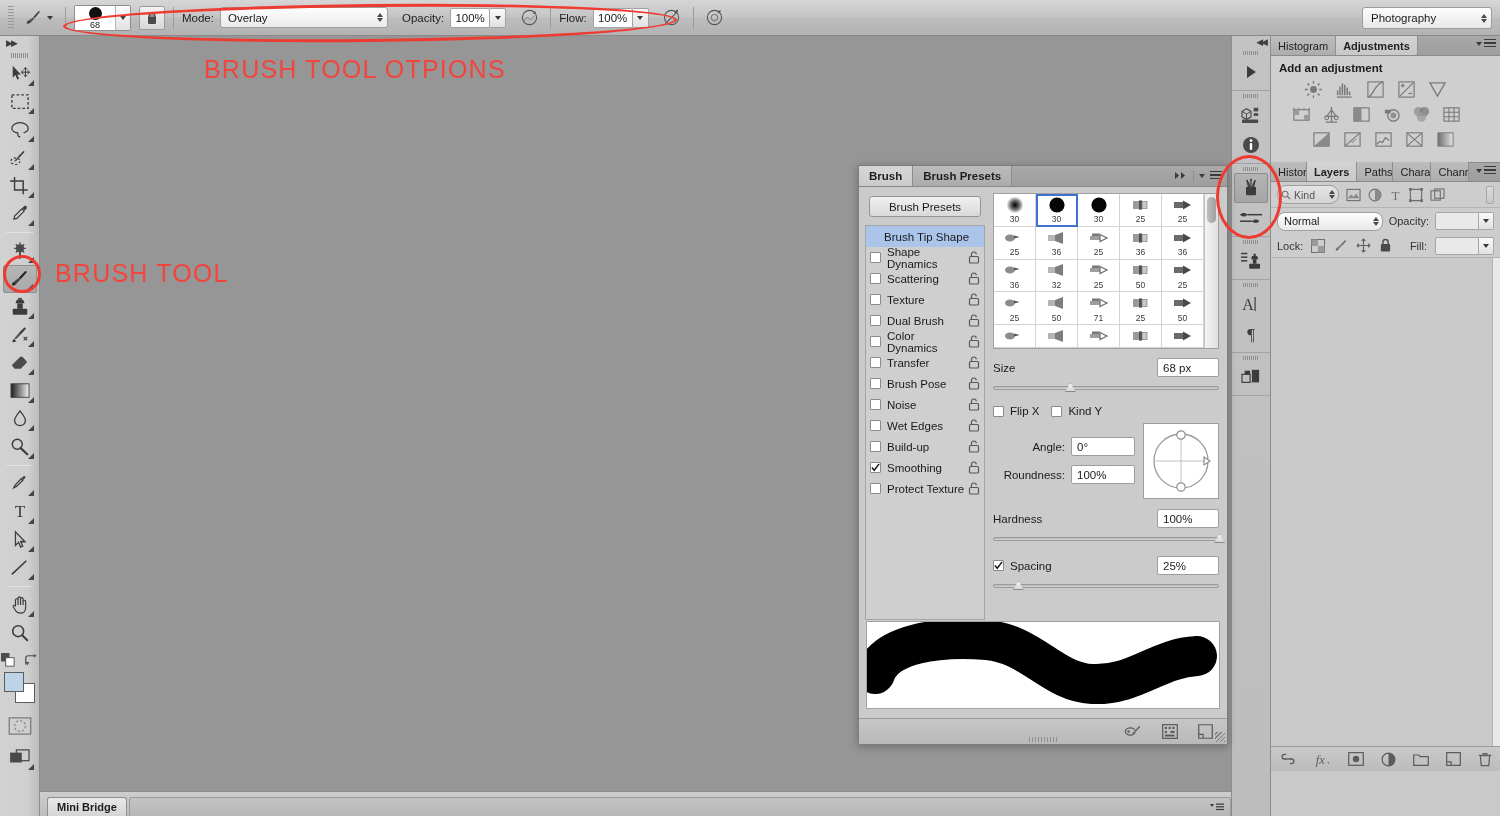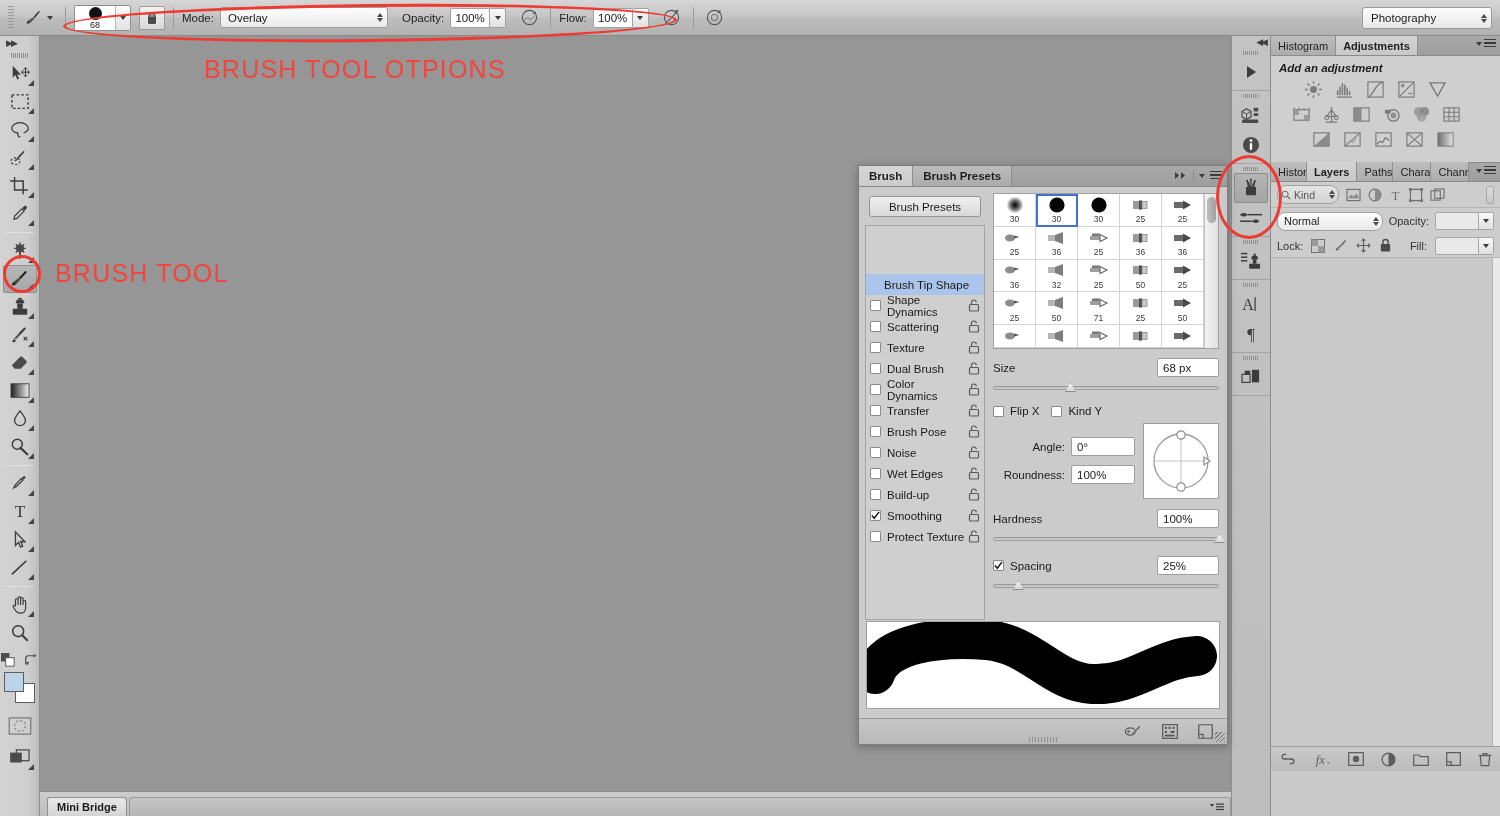--- a/index.html
+++ b/index.html
@@ -137,21 +137,21 @@
   }
   .ptab{
     height:19px;padding:0 7px;display:flex;align-items:center;font-size:11px;
     background:linear-gradient(180deg,#bdbdbd,#adadad);
     border-right:1px solid #8f8f8f;color:#222;white-space:nowrap;overflow:hidden;
   }
   .ptab.active{background:linear-gradient(180deg,#d4d4d4,#c8c8c8);font-weight:bold;}
   .ptab-menu{position:absolute;right:4px;top:3px;display:flex;align-items:center;gap:2px;}
   .menu-lines{width:12px;height:10px;background:repeating-linear-gradient(180deg,#3b3b3b 0 1.5px,transparent 1.5px 3.3px);}
 
-  .adj-body{background:#cfcfcf;padding:6px 8px 8px;font-style:italic;}
+  .adj-body{background:#cfcfcf;padding:6px 8px 8px;}
   .adj-title{font-size:11.5px;font-weight:bold;color:#1c1c1c;margin-bottom:5px;}
   .adj-row{display:flex;gap:10px;justify-content:flex-start;margin:4px 0 4px 24px;}
   .adj-ic{width:21px;height:21px;display:flex;align-items:center;justify-content:center;}
 
   .layers-tabs{display:flex;align-items:flex-end;height:20px;background:linear-gradient(180deg,#a8a8a8,#9e9e9e);border-top:1px solid #8a8a8a;border-bottom:1px solid #8a8a8a;position:relative;}
   .layers-body{background:#cdcdcd;}
   .filter-row{display:flex;align-items:center;gap:7px;height:26px;padding:0 6px;border-bottom:1px solid #b4b4b4;}
   .kind-box{height:19px;width:62px;display:flex;align-items:center;gap:3px;padding:0 3px;
     background:linear-gradient(180deg,#e4e4e4,#d4d4d4);border:1px solid #a0a0a0;border-radius:9px;font-size:10.5px;color:#555;}
   .blend-row{display:flex;align-items:center;gap:6px;height:26px;padding:0 6px;}
@@ -176,21 +176,21 @@
     background:linear-gradient(180deg,#bcbcbc,#ababab);border-right:1px solid #8d8d8d;}
   .bp-tab.active{background:linear-gradient(180deg,#d6d6d6,#cbcbcb);}
   .bp-tabmenu{position:absolute;right:5px;top:4px;display:flex;align-items:center;gap:5px;}
 
   .bp-body{display:flex;height:444px;}
   .bp-left{width:130px;padding:6px 4px 0 6px;}
   .presets-btn{height:21px;margin:3px 4px 8px;display:flex;align-items:center;justify-content:center;font-size:11.5px;
     background:linear-gradient(180deg,#f0f0f0,#d9d9d9);border:1px solid #959595;border-radius:3px;}
   .bp-list{border:1px solid #a5a5a5;background:#cfcfcf;height:395px;}
   .bp-item{display:flex;align-items:center;height:21px;padding:0 4px;font-size:11.5px;color:#1a1a1a;}
-  .bp-item.header{background:#aac4ea;font-weight:normal;padding-left:18px;margin-top:48px;}
+  .bp-item.header{background:#aac4ea;font-weight:normal;padding-left:18px;}
   .chk{width:11px;height:11px;background:#fff;border:1px solid #8b8b8b;border-radius:1px;margin-right:6px;
     display:flex;align-items:center;justify-content:center;flex:none;}
   .chk .tick{width:9px;height:9px;}
   .lock-ic{margin-left:auto;width:12px;height:13px;}
 
   .bp-right{flex:1;padding:6px 8px 0 4px;}
   .tips-wrap{display:flex;border:1px solid #a0a0a0;background:#fff;height:156px;}
   .tips-grid{display:grid;grid-template-columns:repeat(5,1fr);flex:1;}
   .tip-cell{border-right:1px solid #d3d3d3;border-bottom:1px solid #d3d3d3;display:flex;flex-direction:column;align-items:center;justify-content:center;position:relative;}
   .tip-cell.sel{outline:2px solid #3f72d0;outline-offset:-2px;}

